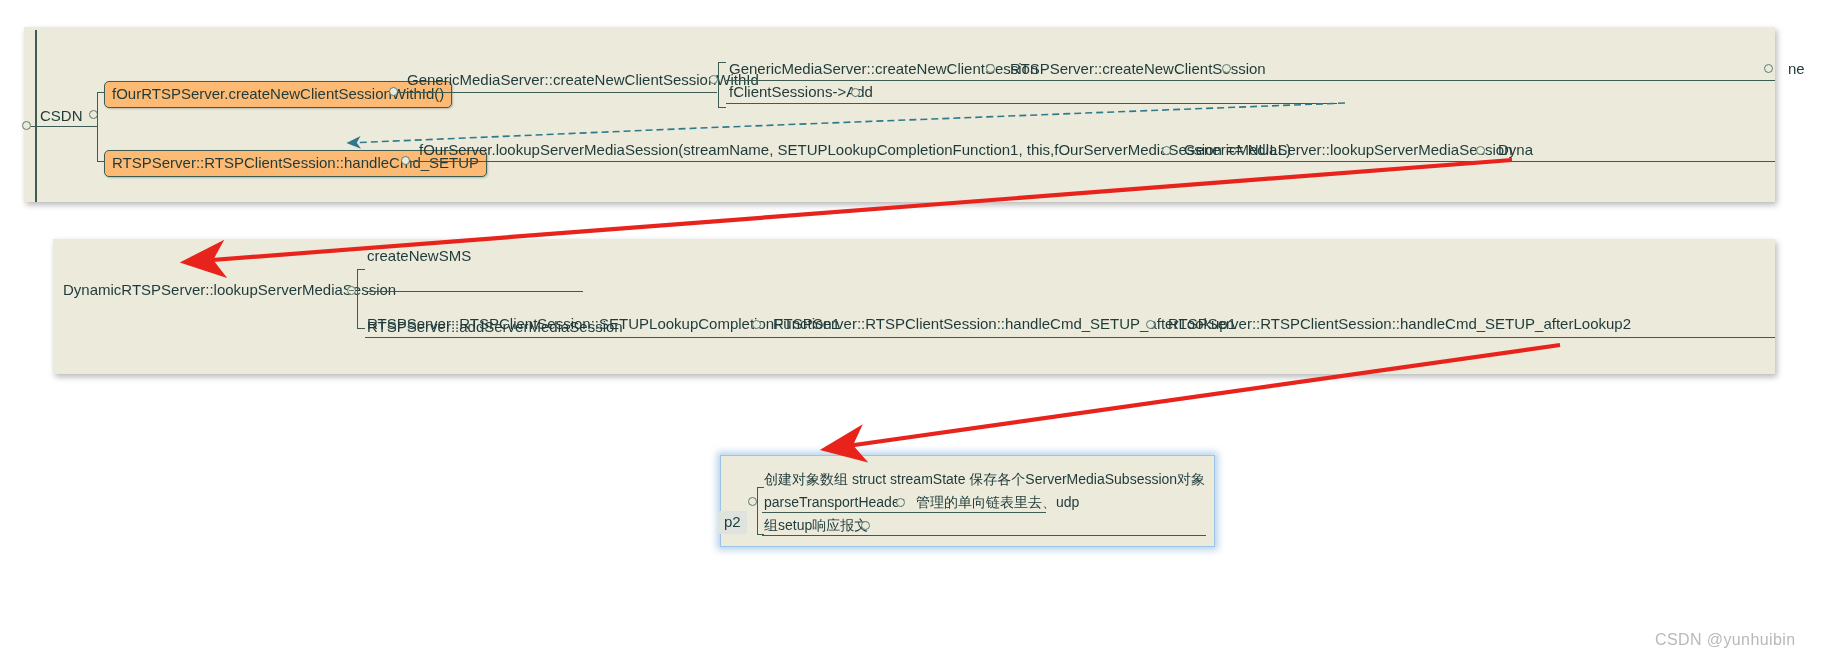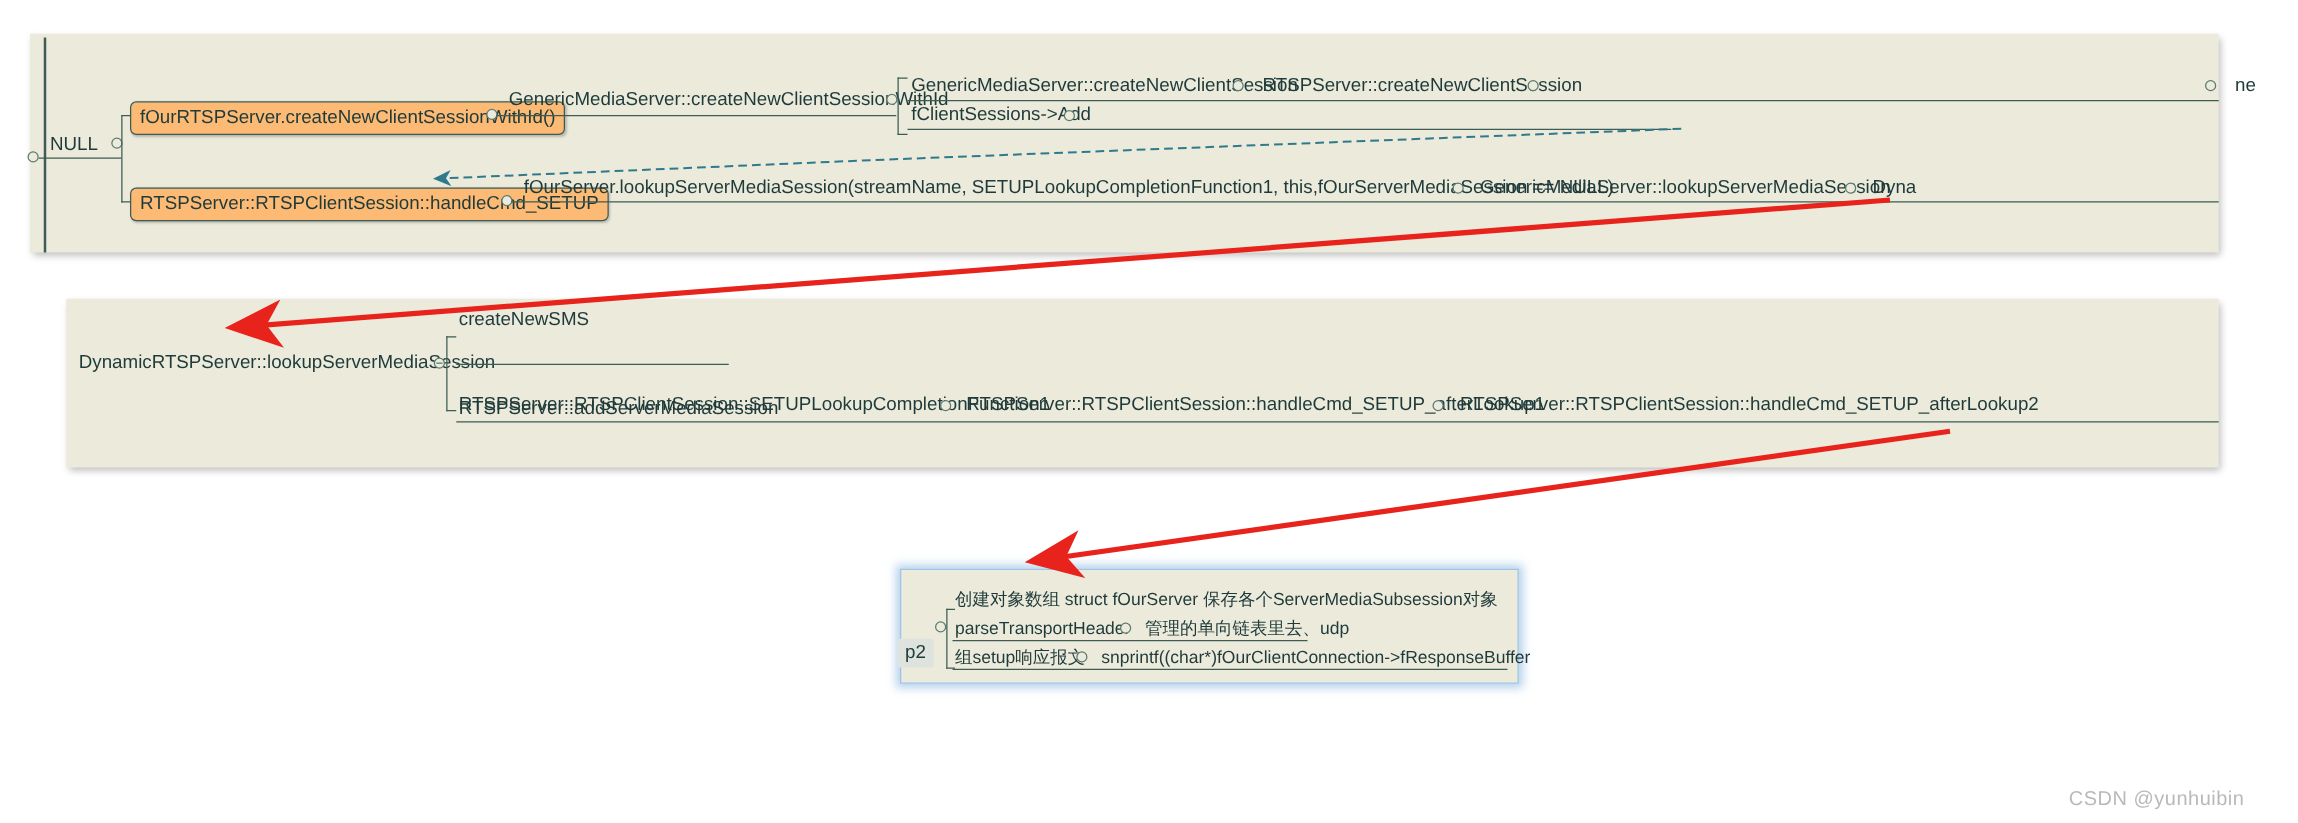--- a/index.html
+++ b/index.html
@@ -130,21 +130,21 @@
 
 <div id="canvas">
 
   <div class="panel shadowed" style="left:24px; top:27px; width:1751px; height:175px;"></div>
 
   <div class="spine" style="left:35px; top:30px; height:172px;"></div>
 
   <div class="bullet" style="left:22px; top:121px;"></div>
   <div class="hline" style="left:31px; top:126px; width:66px;"></div>
 
-  <div class="node" style="left:40px; top:107px;">NULL</div>
+  <div class="node" style="left:40px; top:107px;">CSDN</div>
   <div class="bullet" style="left:89px; top:110px;"></div>
 
   <div class="vline" style="left:97px; top:92px; height:70px;"></div>
   <div class="hline" style="left:97px; top:92px; width:8px;"></div>
   <div class="hline" style="left:97px; top:161px; width:8px;"></div>
 
   <div class="node boxed" style="left:104px; top:81px;">fOurRTSPServer.createNewClientSessionWithId()</div>
   <div class="bullet" style="left:389px; top:87px;"></div>
   <div class="hline" style="left:397px; top:92px; width:320px;"></div>
 
@@ -209,30 +209,29 @@
 
   <div class="panel blue" style="left:720px; top:455px; width:495px; height:92px;"></div>
 
   <div class="node p2tag" style="left:718px; top:491px;margin-top:20px;">p2</div>
   <div class="bullet" style="left:748px; top:497px;"></div>
 
   <div class="vline" style="left:757px; top:487px; height:48px;"></div>
   <div class="hline" style="left:757px; top:487px; width:7px;"></div>
   <div class="hline" style="left:757px; top:534px; width:7px;"></div>
 
-  <div class="node small" style="left:764px; top:470px;">创建对象数组 struct fOurServer 保存各个ServerMediaSubsession对象</div>
+  <div class="node small" style="left:764px; top:470px;">创建对象数组 struct streamState 保存各个ServerMediaSubsession对象</div>
 
   <div class="node small" style="left:764px; top:493px;">parseTransportHeader</div>
   <div class="bullet" style="left:896px; top:498px;"></div>
   <div class="node small" style="left:916px; top:493px;">管理的单向链表里去、udp</div>
   <div class="hline" style="left:762px; top:512px; width:284px;"></div>
 
   <div class="node small" style="left:764px; top:516px;">组setup响应报文</div>
   <div class="bullet" style="left:861px; top:521px;"></div>
-  <div class="node small" style="left:881px; top:516px;">snprintf((char*)fOurClientConnection-&gt;fResponseBuffer</div>
   <div class="hline" style="left:762px; top:535px; width:444px;"></div>
 
   <svg id="redarrows">
     <defs>
       <marker id="redhead" markerWidth="11" markerHeight="10" refX="9.5" refY="5" orient="auto" markerUnits="strokeWidth">
         <path d="M11,5 L0,0.4 L3,5 L0,9.6 Z" fill="#e8231c"></path>
       </marker>
     </defs>
 
     <path d="M1512,160 L186,262" stroke="#e8231c" stroke-width="4.2" fill="none" marker-end="url(#redhead)"></path>

